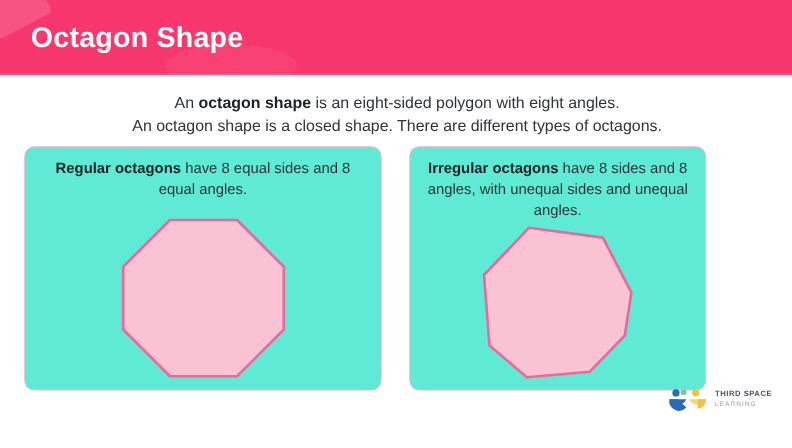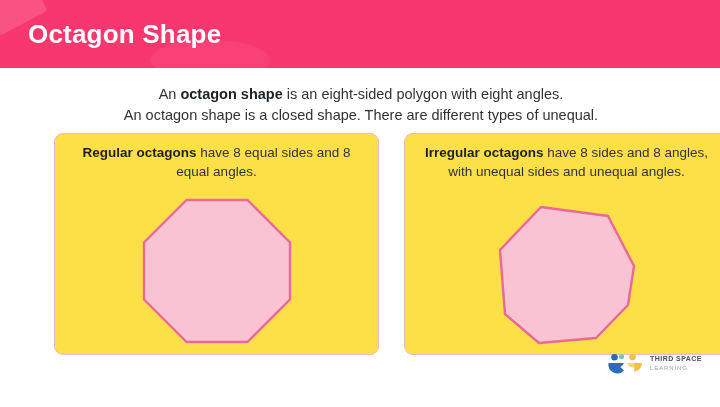--- a/index.html
+++ b/index.html
@@ -69,26 +69,25 @@
   .intro div { white-space: nowrap; }
   .intro b { font-weight: bold; color: #1d2124; }
 
   
   .card {
     position: absolute;
     top: 133px;
     height: 222px;
     border: 1.6px solid #f0b6ca;
     border-radius: 9px;
-    background: #fde047;
+    background: #5eead4;
     box-sizing: border-box;
-    margin-left: 32px;
   }
   .card-left  { left: 22px;  width: 325px; }
-  .card-right { left: 372px; width: 325px; }
+  .card-right { left: 372px; width: 270px; }
 
   .card-caption {
     position: absolute;
     left: 12px;
     right: 12px;
     top: 9px;
     text-align: center;
     font-size: 13.5px;
     color: #2f3337;
     line-height: 19px;
@@ -148,21 +147,21 @@
 <body>
 
 <div class="header">
   <div class="header-deco"></div>
   <div class="header-deco2"></div>
   <div class="header-title">Octagon Shape</div>
 </div>
 
 <div class="intro">
   <div><span>An </span><b>octagon shape</b><span> is an eight-sided polygon with eight angles.</span></div>
-  <div>An octagon shape is a closed shape. There are different types of unequal.</div>
+  <div>An octagon shape is a closed shape. There are different types of octagons.</div>
 </div>
 
 <div class="card card-left">
   <div class="card-caption"><b>Regular octagons</b><span> have 8 equal sides and 8 equal angles.</span></div>
   <div class="shape-area">
     <svg class="shape-svg shape-left" width="150" height="146" viewBox="0 0 150 146">
       <polygon points="44.5,2 105.5,2 148,44.5 148,101.5 105.5,144 44.5,144 2,101.5 2,44.5" fill="#fac3d3" stroke="#e8699a" stroke-width="2.4" stroke-linejoin="round"></polygon>
     </svg>
   </div>
 </div>

